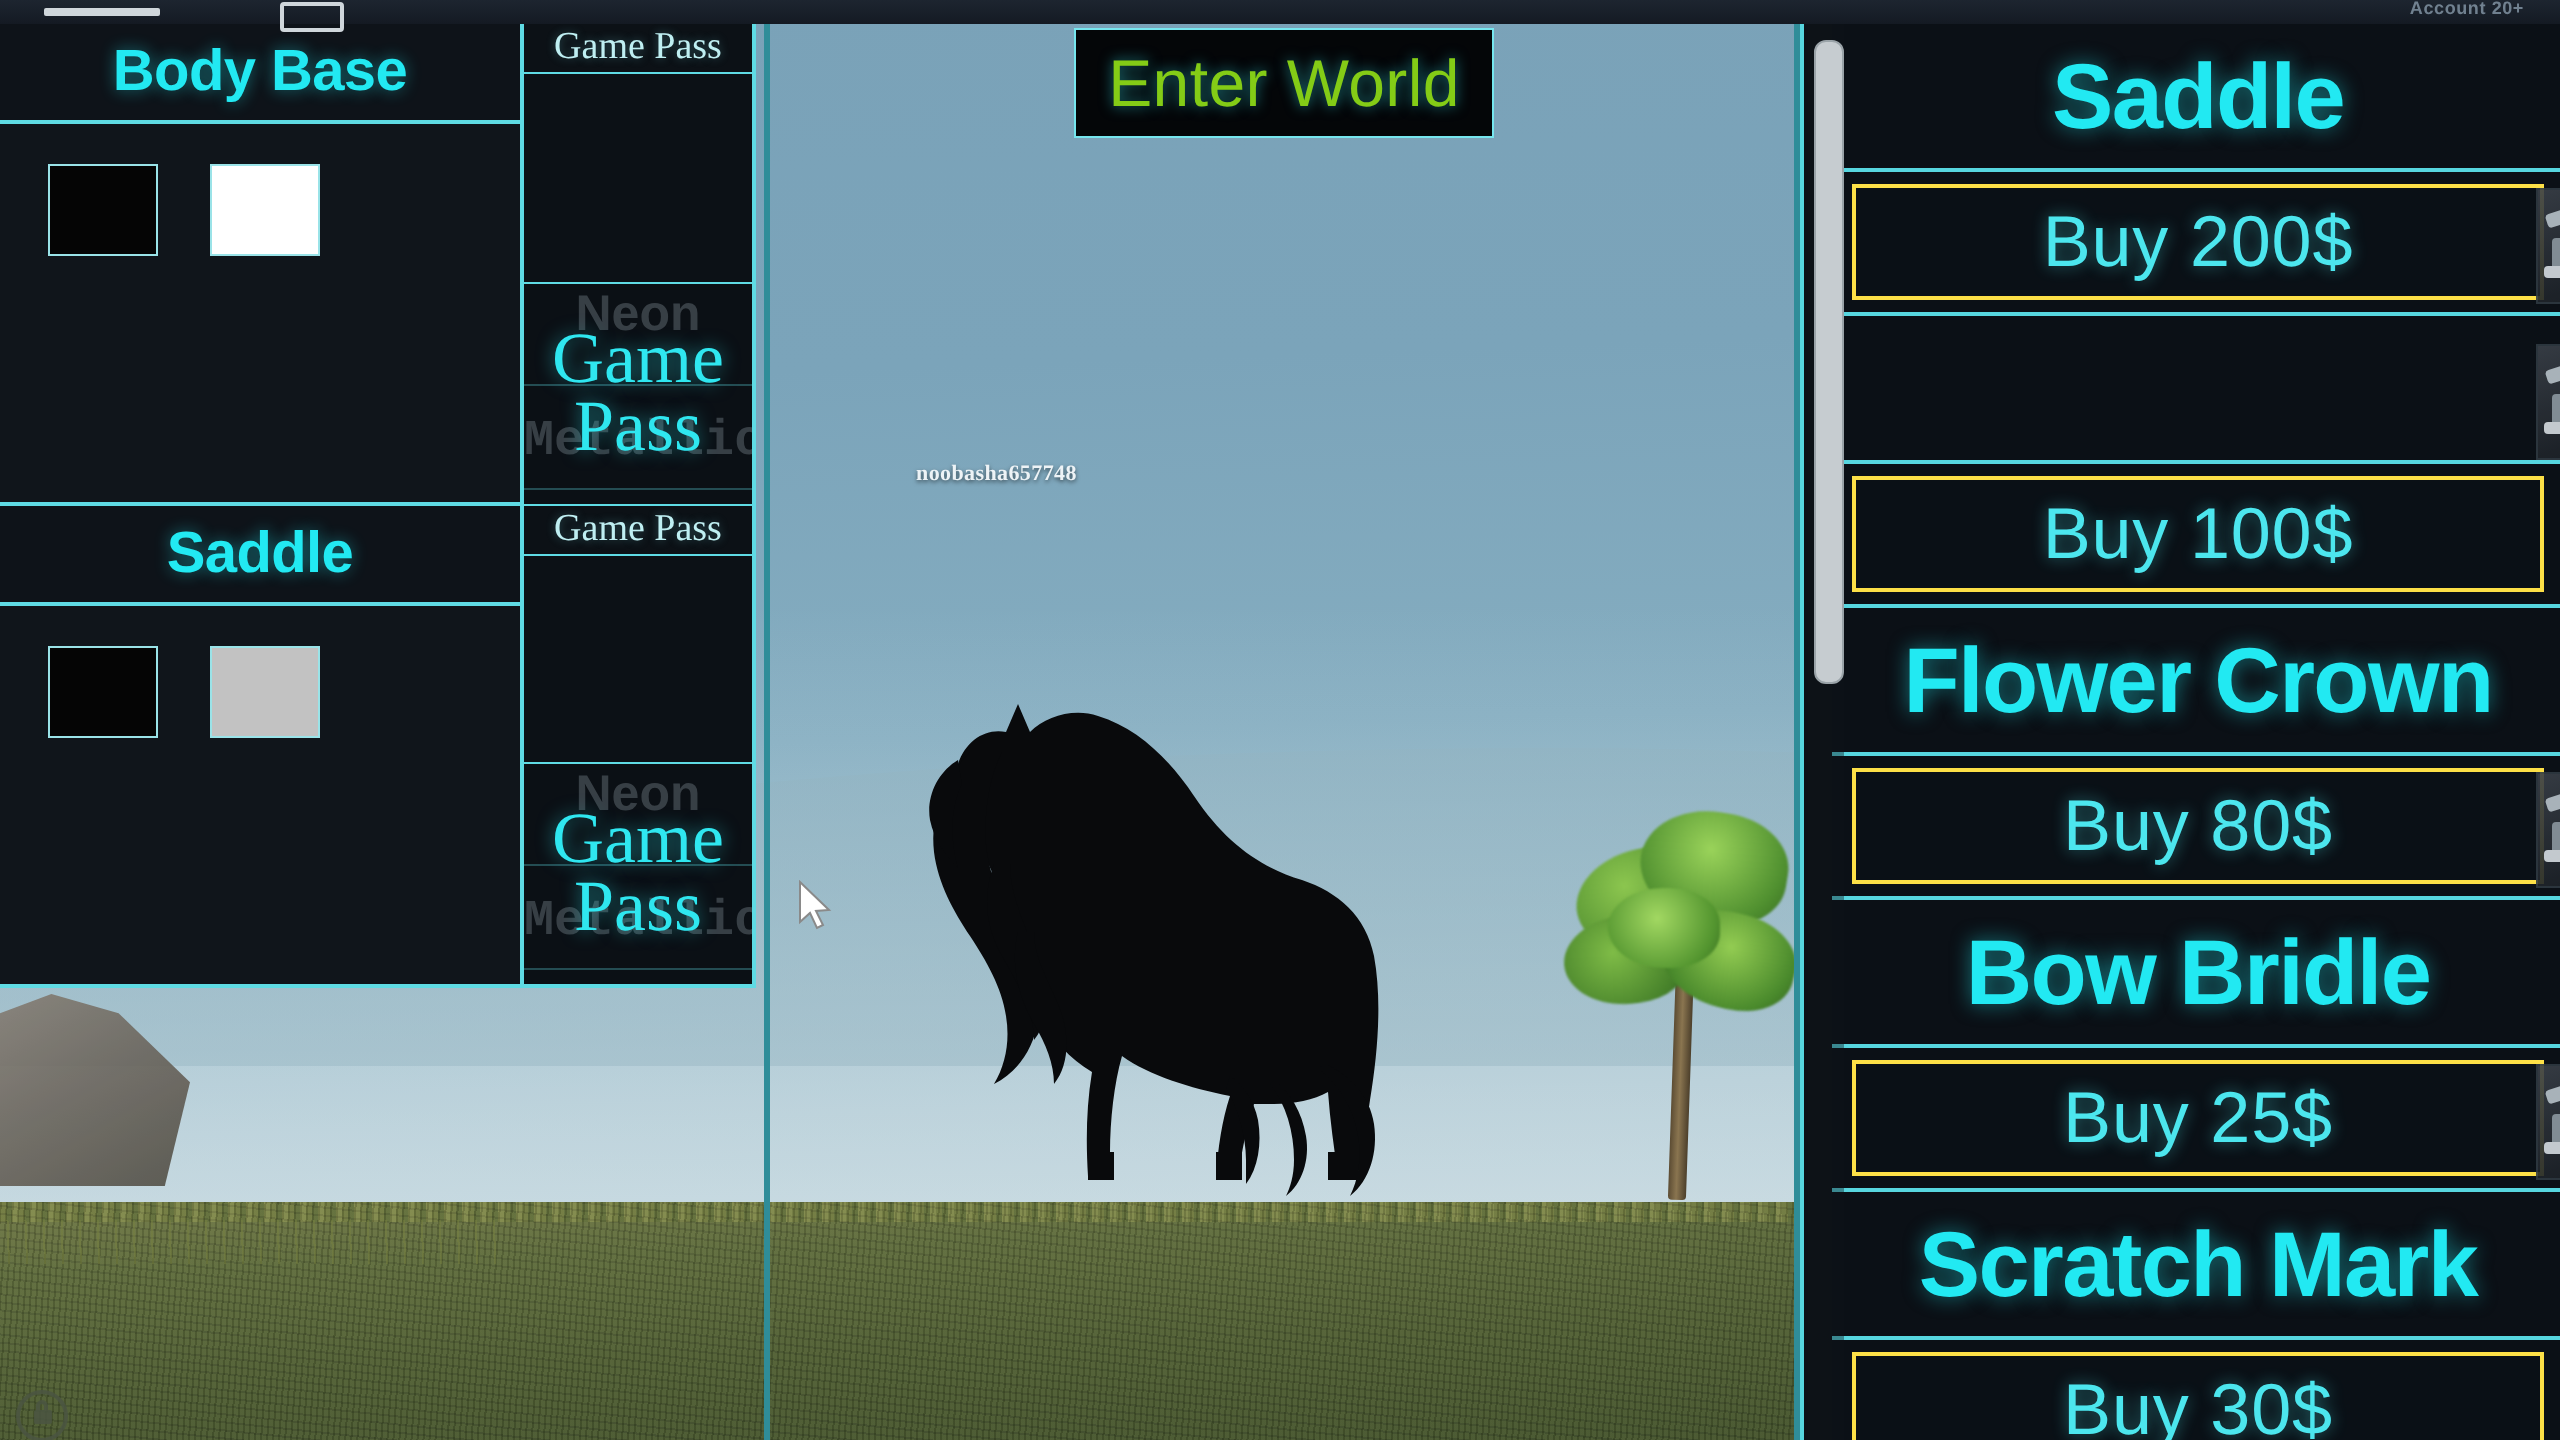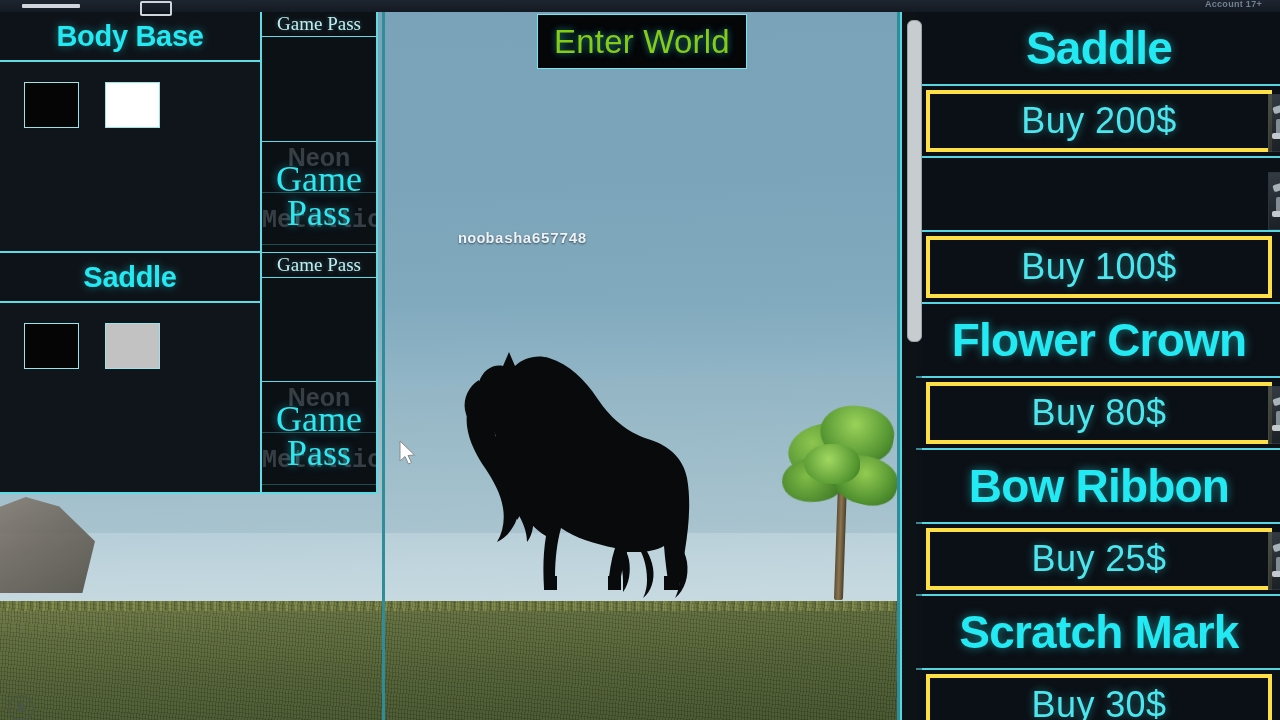--- a/index.html
+++ b/index.html
@@ -64,21 +64,21 @@
   .l3{left:4px;top:58px;width:62px;height:44px;background:radial-gradient(circle at 40% 40%,#7fbc47,#46812a 72%,#2f5c1c);transform:rotate(-6deg);}
   .l4{left:52px;top:56px;width:68px;height:48px;background:radial-gradient(circle at 50% 36%,#93cc52,#4a8a2c 70%,#32601e);transform:rotate(14deg);}
   .l5{left:26px;top:44px;width:56px;height:40px;background:radial-gradient(circle at 44% 38%,#a2d862,#53952f 72%,#386a21);}
 
   
   .horse{position:absolute;left:445px;top:336px;width:330px;height:290px;}
   .horse svg{width:100%;height:100%;display:block;}
 
   .player-name{
     position:absolute;left:458px;top:231px;color:#edf3f6;
-    font-size:15px;font-family:Liberation Mono, monospace;font-weight:700;
+    font-size:11px;font-family:Liberation Serif, serif;font-weight:700;
     text-shadow:0 1px 2px rgba(0,0,0,.55);letter-spacing:.2px;white-space:nowrap;
   }
 
   
   .top-chrome{
     position:absolute;left:0;top:0;width:1280px;height:12px;
     background:linear-gradient(180deg,#1d2530 0%,#141a23 100%);z-index:40;
   }
   .chrome-bar{
     position:absolute;top:4px;left:22px;width:58px;height:4px;
@@ -183,21 +183,21 @@
   .shop-title-row span{
     color:#22e9f2;font-size:46px;font-weight:700;letter-spacing:-.8px;
     text-shadow:0 0 10px rgba(34,233,242,.5);white-space:nowrap;
   }
   .shop-buy-row{
     height:72px;box-sizing:border-box;background:#0b1016;
     border-bottom:2px solid #57d6df;display:flex;align-items:center;justify-content:center;
     padding:8px 10px;position:relative;
   }
   .buy-btn{
-    width:100%;height:100%;border:4px solid #fde047;background:#0a1016;
+    width:100%;height:100%;border:2px solid #fde047;background:#0a1016;
     display:flex;align-items:center;justify-content:center;cursor:pointer;
   }
   .buy-btn span{
     color:#4ce6ee;font-size:36px;font-weight:400;letter-spacing:.4px;
     text-shadow:0 0 8px rgba(76,230,238,.45);white-space:nowrap;
   }
   .item-thumb{
     position:absolute;right:-14px;top:8px;width:26px;height:56px;
     background:linear-gradient(160deg,#3a4048,#1b2026);
     border:1px solid #2f3a42;overflow:hidden;opacity:.9;
@@ -331,21 +331,21 @@
     </div>
 
     <div class="player-name">noobasha657748</div>
   </div>
 
   <div class="viewport-frame"></div>
 
   <div class="top-chrome">
     <div class="chrome-bar"></div>
     <div class="chrome-box"></div>
-    <div class="account-text">Account 17+</div>
+    <div class="account-text">Account 20+</div>
   </div>
   <div class="version-text">version 4</div>
 
   <div class="enter-world">
     <span>Enter World</span>
   </div>
 
   <div class="left-panel">
     <div class="lp-main">
 
@@ -438,21 +438,21 @@
           <span>Buy 80$</span>
         </div>
         <div class="item-thumb">
             <i class="a"></i>
             <i class="b"></i>
             <i class="c"></i>
           </div>
       </div>
 
       <div class="shop-title-row">
-        <span>Bow Ribbon</span>
+        <span>Bow Bridle</span>
       </div>
       <div class="shop-buy-row">
         <div class="buy-btn">
           <span>Buy 25$</span>
         </div>
         <div class="item-thumb">
             <i class="a"></i>
             <i class="b"></i>
             <i class="c"></i>
           </div>

